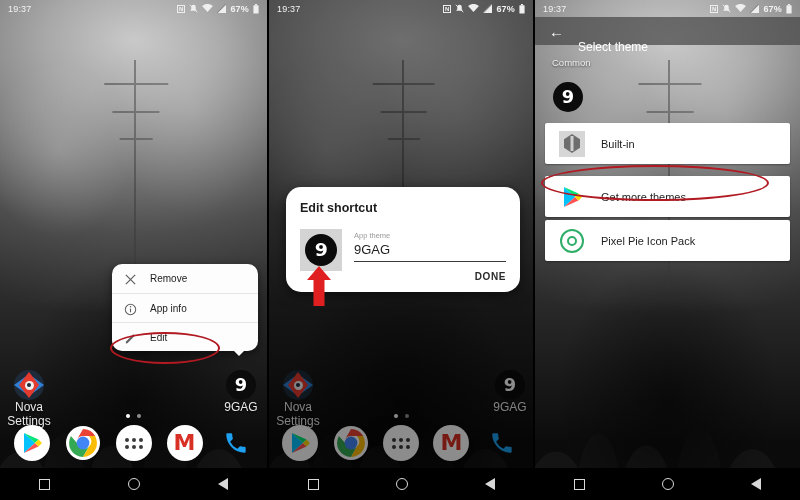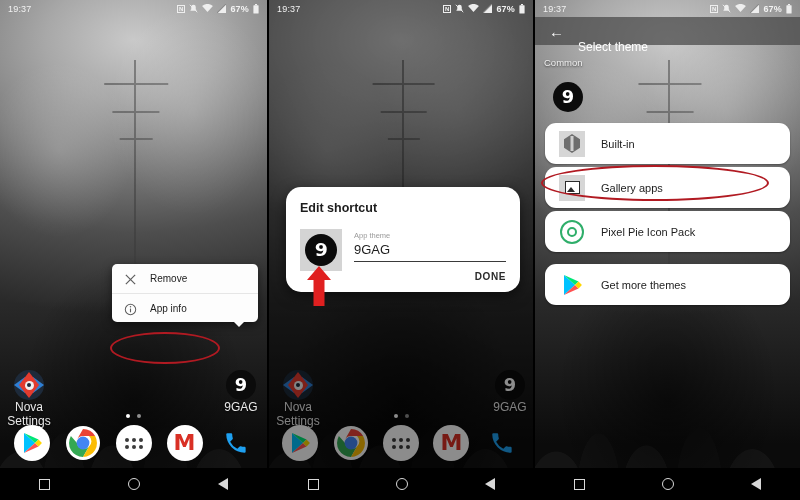--- a/index.html
+++ b/index.html
@@ -101,21 +101,21 @@
   
   .navbar { position:absolute; left:0; right:0; bottom:0; height:32px; background:#000;
             display:flex; align-items:center; justify-content:space-around; z-index:7; }
   .nav-sq { width:11px; height:11px; border:1.6px solid #d8d8d8; }
   .nav-ci { width:12px; height:12px; border:1.6px solid #d8d8d8; border-radius:50%; }
   .nav-tr { width:0; height:0; border-top:6px solid transparent; border-bottom:6px solid transparent;
             border-right:10px solid #d8d8d8; }
 
   
   .popup { position:absolute; left:112px; top:264px; width:146px; background:#fdfdfd;
-           border-radius:5px; box-shadow:0 3px 10px rgba(0,0,0,.5); z-index:8; overflow:visible; }
+           border-radius:10px; box-shadow:0 3px 10px rgba(0,0,0,.5); z-index:8; overflow:visible; }
   .popup .row { display:flex; align-items:center; height:29px; padding:0 12px; gap:13px; }
   .popup .row + .row { border-top:1px solid #e6e6e6; }
   .popup .row .t { font-size:10px; color:#212121; }
   .mico { width:13px; height:13px; position:relative; flex:none; color:#5f5f5f; }
   .popup .caret { position:absolute; right:14px; bottom:-5px; width:0; height:0;
                   border-left:5px solid transparent; border-right:5px solid transparent;
                   border-top:5px solid #fdfdfd; }
 
   
   .ellipse { position:absolute; border:2.3px solid #b11a22; border-radius:50%; z-index:20; pointer-events:none; }
@@ -136,27 +136,27 @@
   .field .fval { font-size:13px; color:#1d1d1d; padding-bottom:4px; }
   .field .underline { height:1.3px; background:#3a3a3a; }
   .dlg-actions { display:flex; justify-content:flex-end; }
   .dlg-actions .done { font-size:10px; font-weight:bold; color:#2b2b2b; letter-spacing:.6px; }
 
   
   .appbar { position:absolute; top:17px; left:0; right:0; height:28px; background:rgba(70,70,70,.72);
             display:flex; align-items:center; gap:14px; padding:0 14px; z-index:6; }
   .appbar .back { color:#fff; font-size:15px; line-height:1; }
   .appbar .ttl { color:#fff; font-size:12px;margin-top:32px; }
-  .common { position:absolute; top:57px; left:9px; color:#f0f0f0; font-size:9.5px; z-index:4;
+  .common { position:absolute; top:57px; left:17px; color:#f0f0f0; font-size:9.5px; z-index:4;
             text-shadow:0 1px 2px rgba(0,0,0,.6); }
   .preview-ico { position:absolute; top:82px; left:18px; z-index:4; }
   .preview-ico .ninegag { width:30px; height:30px; }
 
   .theme-list { position:absolute; top:123px; left:10px; right:10px; z-index:4; }
-  .theme-row { background:#fff; border-radius:11px; height:41px; display:flex; align-items:center;
+  .theme-row { background:#fff; border-radius:2px; height:41px; display:flex; align-items:center;
                gap:16px; padding:0 14px; margin-bottom:3px; box-shadow:0 1px 2px rgba(0,0,0,.35); }
   .theme-row.gap { margin-top:12px; }
   .theme-row .tlabel { font-size:11px; color:#1d1d1d; }
   .tico { width:26px; height:26px; flex:none; display:flex; align-items:center; justify-content:center; }
   .tico.builtin { background:#d6d6d6; }
   .tico.gallery { background:#d6d6d6; }
   .sq-pic { width:15px; height:13px; border:1.6px solid #2a2a2a; position:relative; background:#fff; }
   .sq-pic::after { content:""; position:absolute; left:1.5px; bottom:1px; width:0; height:0;
                    border-left:4px solid transparent; border-right:4px solid transparent;
                    border-bottom:5px solid #2a2a2a; }
@@ -285,20 +285,28 @@
       <div class="row">
         <span class="mico">
           <svg width="13" height="13" viewBox="0 0 14 14">
               <circle cx="7" cy="7" r="5.6" fill="none" stroke="#5f5f5f" stroke-width="1.1"></circle>
               <path d="M7 6v4" stroke="#5f5f5f" stroke-width="1.2"></path>
               <circle cx="7" cy="4" r=".8" fill="#5f5f5f"></circle>
             </svg>
         </span>
         <span class="t">App info</span>
       </div>
+      <div class="row">
+        <span class="mico">
+          <svg width="13" height="13" viewBox="0 0 14 14">
+              <path d="M2 10.5L10 2.5l1.6 1.6-8 8L2 12.3z" fill="#5f5f5f"></path>
+            </svg>
+        </span>
+        <span class="t">Edit</span>
+      </div>
       <span class="caret"></span>
     </div>
 
     <div class="ellipse" style="left:110px; top:332px; width:110px; height:32px;"></div>
 
     <div class="navbar">
       <span class="nav-sq"></span>
       <span class="nav-ci"></span>
       <span class="nav-tr"></span>
     </div>
@@ -492,43 +500,37 @@
         </div>
     </div>
 
     <div class="theme-list">
       <div class="theme-row">
         <span class="tico builtin">
             <span class="bi-shape"></span>
           </span>
         <span class="tlabel">Built-in</span>
       </div>
-      <div class="theme-row">
-        <span class="tico gallery">
-            <span class="sq-pic"></span>
-          </span>
-        <span class="tlabel">Gallery apps</span>
-      </div>
-      <div class="theme-row">
-        <span class="tico">
-            <span class="pixpie"></span>
-          </span>
-        <span class="tlabel">Pixel Pie Icon Pack</span>
-      </div>
       <div class="theme-row gap">
         <span class="tico">
           <svg width="20" height="22" viewBox="0 0 20 22">
               <path d="M2 1l11 10L2 21z" fill="#00c2ff"></path>
               <path d="M2 1l11 10 3.5-3.4z" fill="#00e676"></path>
               <path d="M2 21l11-10 3.5 3.4z" fill="#ff5252"></path>
               <path d="M13 11l3.5-3.4 2.5 2.3a1.4 1.4 0 0 1 0 2.2L16.5 14.4z" fill="#ffd600"></path>
             </svg>
         </span>
         <span class="tlabel">Get more themes</span>
       </div>
+      <div class="theme-row">
+        <span class="tico">
+            <span class="pixpie"></span>
+          </span>
+        <span class="tlabel">Pixel Pie Icon Pack</span>
+      </div>
     </div>
 
     <div class="ellipse" style="left:6px; top:165px; width:228px; height:36px;"></div>
 
     <div class="navbar">
       <span class="nav-sq"></span>
       <span class="nav-ci"></span>
       <span class="nav-tr"></span>
     </div>
   </div>

